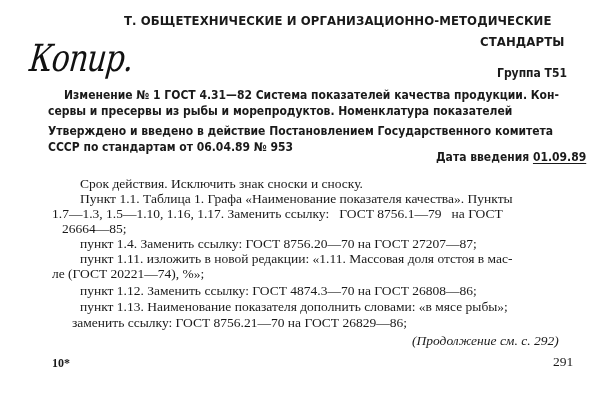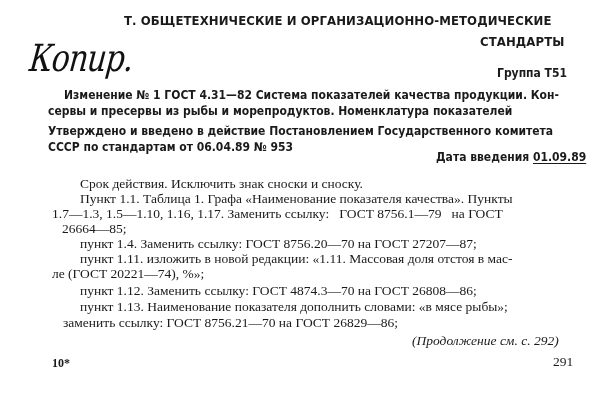--- a/index.html
+++ b/index.html
@@ -42,20 +42,20 @@
 
   <div class="abs serif t13" style="left:80px; top:176px;">Срок действия. Исключить знак сноски и сноску.</div>
   <div class="abs serif t13" style="left:80px; top:191px;">Пункт 1.1. Таблица 1. Графа «Наименование показателя качества». Пункты</div>
   <div class="abs serif t13" style="left:52px; top:206px; white-space:pre;">1.7—1.3, 1.5—1.10, 1.16, 1.17. Заменить ссылку:   ГОСТ 8756.1—79   на ГОСТ</div>
   <div class="abs serif t13" style="left:52px; top:221px;margin-left:10px;">26664—85;</div>
   <div class="abs serif t13" style="left:80px; top:236px;">пункт 1.4. Заменить ссылку: ГОСТ 8756.20—70 на ГОСТ 27207—87;</div>
   <div class="abs serif t13" style="left:80px; top:251px;">пункт 1.11. изложить в новой редакции: «1.11. Массовая доля отстоя в мас-</div>
   <div class="abs serif t13" style="left:52px; top:266px;">ле (ГОСТ 20221—74), %»;</div>
   <div class="abs serif t13" style="left:80px; top:283px;">пункт 1.12. Заменить ссылку: ГОСТ 4874.3—70 на ГОСТ 26808—86;</div>
   <div class="abs serif t13" style="left:80px; top:299px;">пункт 1.13. Наименование показателя дополнить словами: «в мясе рыбы»;</div>
-  <div class="abs serif t13" style="left:63px; top:315px;">заменить ссылку: ГОСТ 8756.21—70 на ГОСТ 26829—86;</div>
+  <div class="abs serif t13" style="left:72px; top:315px;">заменить ссылку: ГОСТ 8756.21—70 на ГОСТ 26829—86;</div>
 
   <div class="abs serif t13 italic" style="left:412px; top:333px;text-align:right;">(Продолжение см. с. 292)</div>
 
   <div class="abs serif t13 bold" style="left:52px; top:356px; font-size:12px;">10*</div>
   <div class="abs serif t13" style="left:553px; top:354px;">291</div>
 
 </div>
 
 </body></html>

